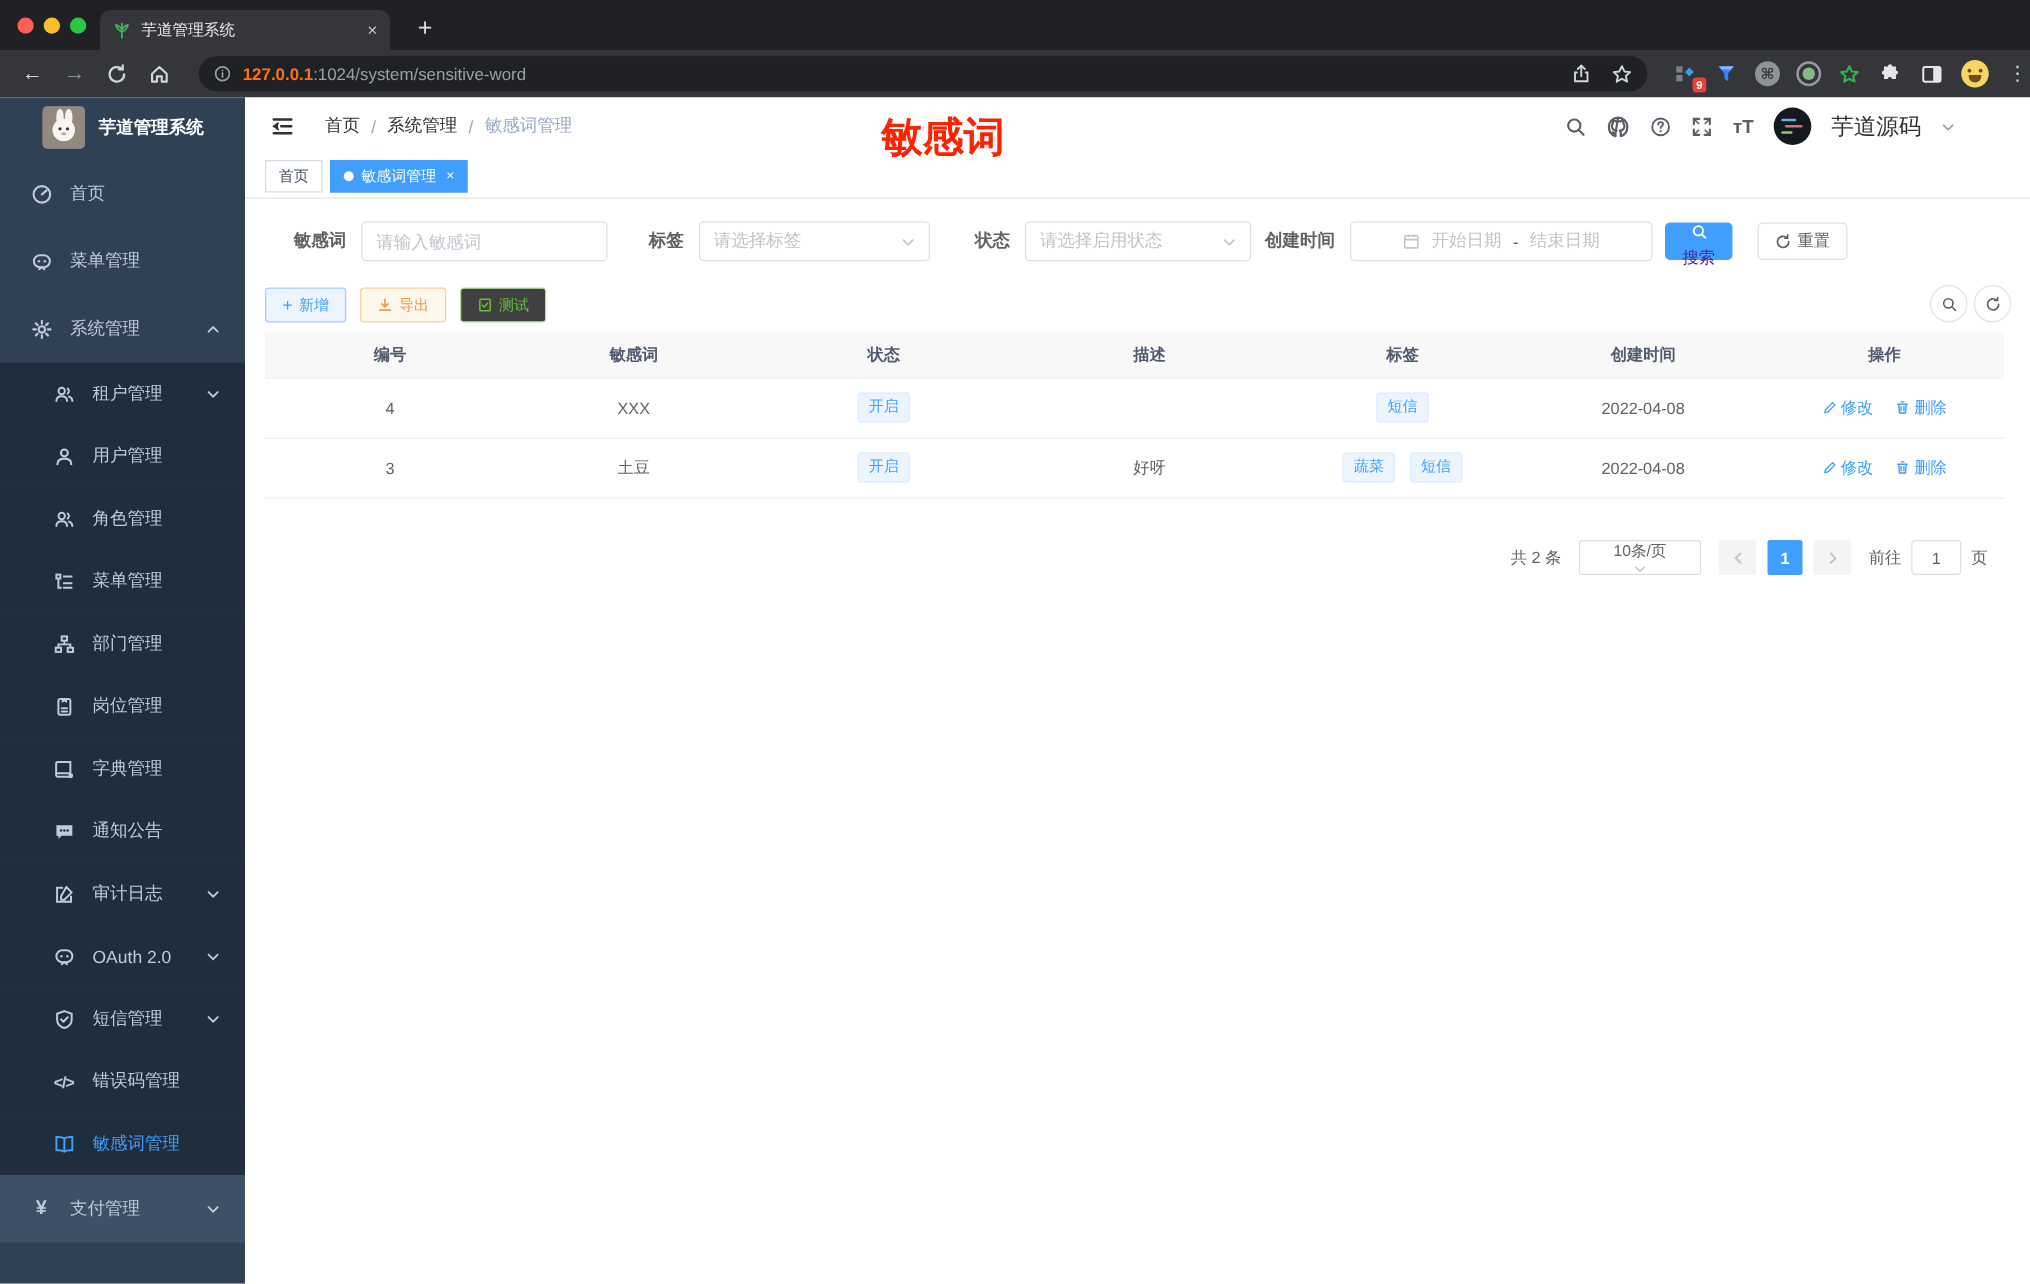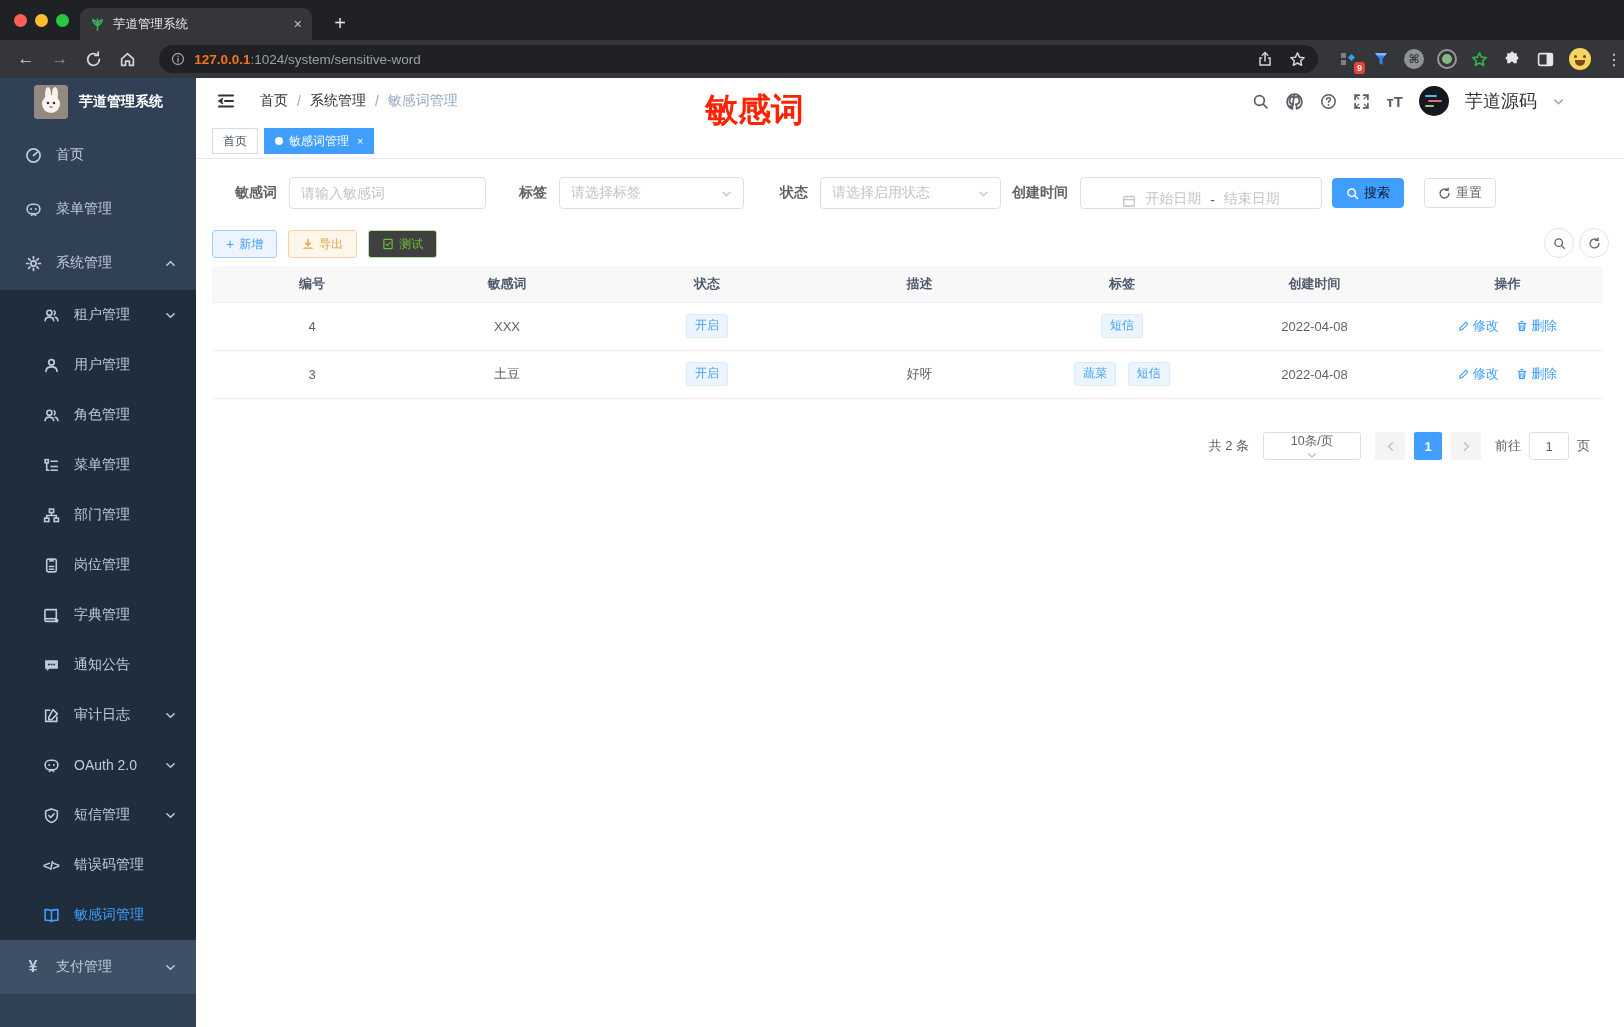--- a/index.html
+++ b/index.html
@@ -92,21 +92,21 @@
   .fg label { font-weight:600; margin-right:12px; white-space:nowrap; }
   .ctrl { height:32px; border:1px solid #dcdfe6; border-radius:4px; background:#fff; display:flex;
     align-items:center; padding:0 11px; color:#c0c4cc; font-size:14px; }
   input.ctrl { outline:none; color:#606266; }
   input.ctrl::placeholder { color:#c0c4cc; }
   .sel { justify-content:space-between; cursor:pointer; }
   .sel .ph { color:#c0c4cc; }
   .datebox { gap:9px; justify-content:center; }
   .btn { height:30px; border-radius:4px; font-size:13px; display:inline-flex; align-items:center;
     gap:5px; padding:0 13px; cursor:pointer; border:1px solid transparent; }
-  .btn-primary { background:#409EFF; color:#0f172a; border-color:#409EFF; }
+  .btn-primary { background:#409EFF; color:#4c1d95; border-color:#409EFF;flex-direction:column; }
   .btn-plain { background:#fff; color:#606266; border-color:#dcdfe6; }
 
   .toolbar-row { position:absolute; top:70px; left:16px; display:flex; gap:11px; }
   .btn-mini { height:28px; padding:0 13px; border-radius:3px; font-size:12px; display:inline-flex;
     align-items:center; gap:5px; border:1px solid; cursor:pointer; }
   .b-add { color:#409eff; background:#ecf5ff; border-color:#a0cfff; }
   .b-exp { color:#e6a23c; background:#fdf6ec; border-color:#f3d19e; }
   .b-test { color:#67c23a; background:#404040; border-color:#b3e19d; }
   .round-tools { position:absolute; top:68px; right:15px; display:flex; gap:5px; }
   .rbtn { width:30px; height:30px; border-radius:50%; border:1px solid #e3e3e6; background:#fff;
@@ -538,21 +538,21 @@
         <span class="ph">请选择启用状态</span>
         <span class="svgi">
             <svg width="11" height="11" viewBox="0 0 12 12" fill="none" stroke="#c0c4cc" stroke-width="1.5" stroke-linecap="round">
               <path d="M2 4.5 L6 8.5 L10 4.5"></path>
             </svg>
           </span>
       </div>
     </div>
     <div class="fg" style="margin-left:11px;">
       <label>创建时间</label>
-      <div class="ctrl datebox" style="width:242px;align-items:flex-end;">
+      <div class="ctrl datebox" style="width:242px;">
         <span class="svgi">
             <svg width="14" height="14" viewBox="0 0 16 16" fill="none" stroke="#c0c4cc" stroke-width="1.5">
               <rect x="2" y="3" width="12" height="11" rx="1"></rect>
               <path d="M2 6.5 H14 M5.5 1.8 V4 M10.5 1.8 V4"></path>
             </svg>
           </span>
         <span>开始日期</span>
         <span style="color:#606266;">-</span>
         <span>结束日期</span>
       </div>

